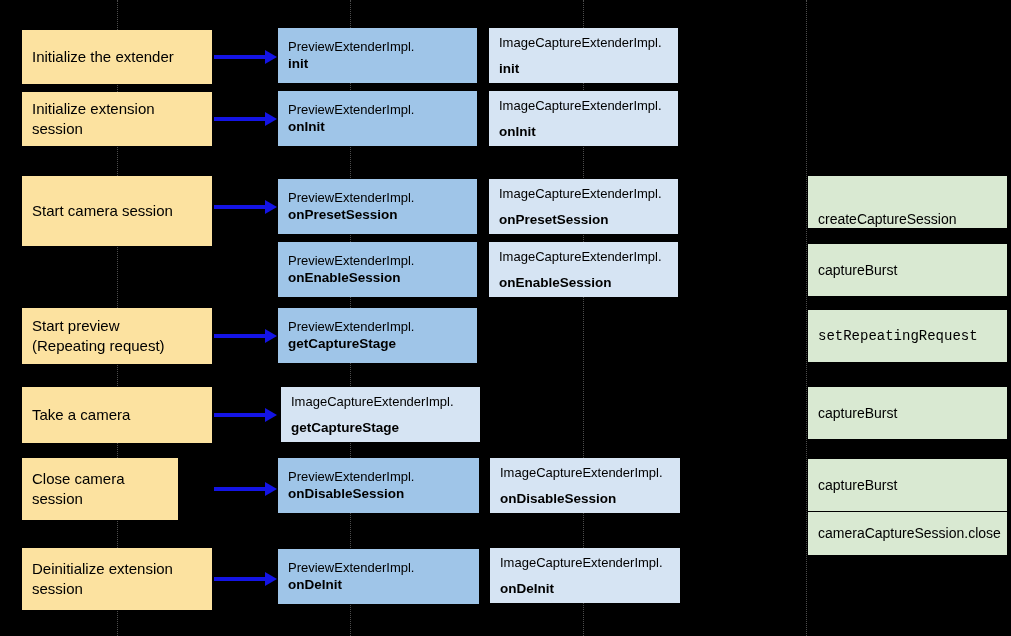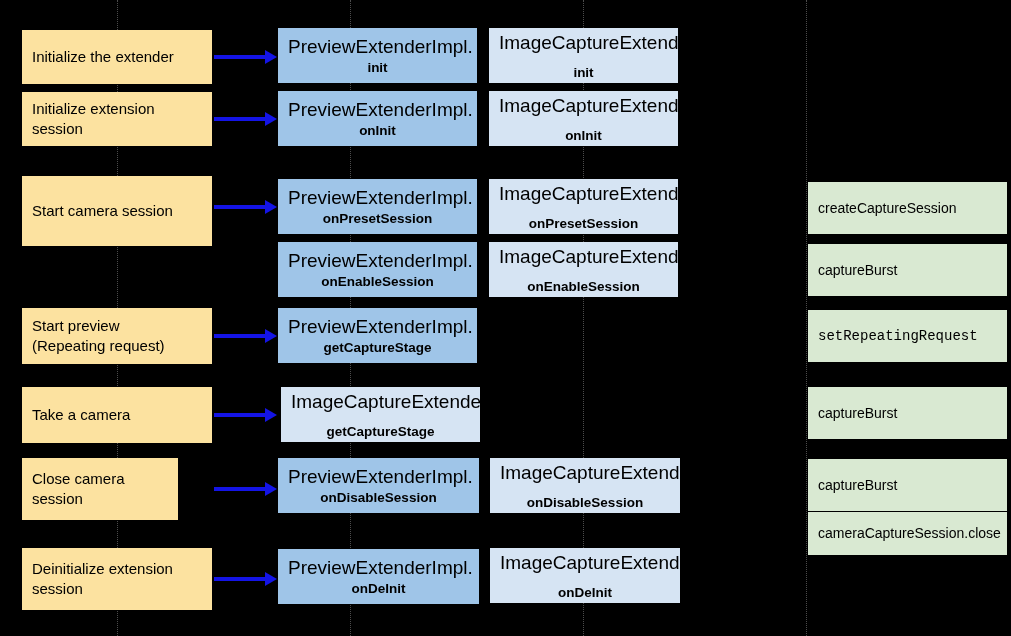--- a/index.html
+++ b/index.html
@@ -34,30 +34,29 @@
     box-sizing: border-box;
     display: flex;
     flex-direction: column;
     justify-content: center;
     padding: 0 10px;
     z-index: 2;
     line-height: 1.32;
   }
 
   .node .l1 {
-    font-size: 19px;
+    font-size: 13px;
     color: #000000;
     font-weight: normal;
     white-space: pre-line;
   }
   .node .l2 {
     font-size: 13.5px;
     color: #000000;
     font-weight: bold;
-    text-align: center;
   }
 
   .stage {
     background: #FCE2A0;
     font-size: 15px;
     color: #000000;
   }
   .stage .l1 { font-size: 15px; }
 
   .preview  { background: #9FC5E8; }
@@ -196,21 +195,21 @@
   <div class="node capture" style="left:490px; top:458px; width:190px; height:55px;">
     <span class="l1">ImageCaptureExtenderImpl.</span>
     <span class="l2">onDisableSession</span>
   </div>
 
   <div class="node capture" style="left:490px; top:548px; width:190px; height:55px;">
     <span class="l1">ImageCaptureExtenderImpl.</span>
     <span class="l2">onDeInit</span>
   </div>
 
-  <div class="node camera" style="left:808px; top:182px; width:199px; height:52px;">
+  <div class="node camera" style="left:808px; top:176px; width:199px; height:52px;justify-content:flex-end;">
     <span class="l1">createCaptureSession</span>
   </div>
 
   <div class="node camera" style="left:808px; top:244px; width:199px; height:52px;">
     <span class="l1">captureBurst</span>
   </div>
 
   <div class="node camera" style="left:808px; top:310px; width:199px; height:52px;font-family:Liberation Mono, monospace;">
     <span class="l1">setRepeatingRequest</span>
   </div>

